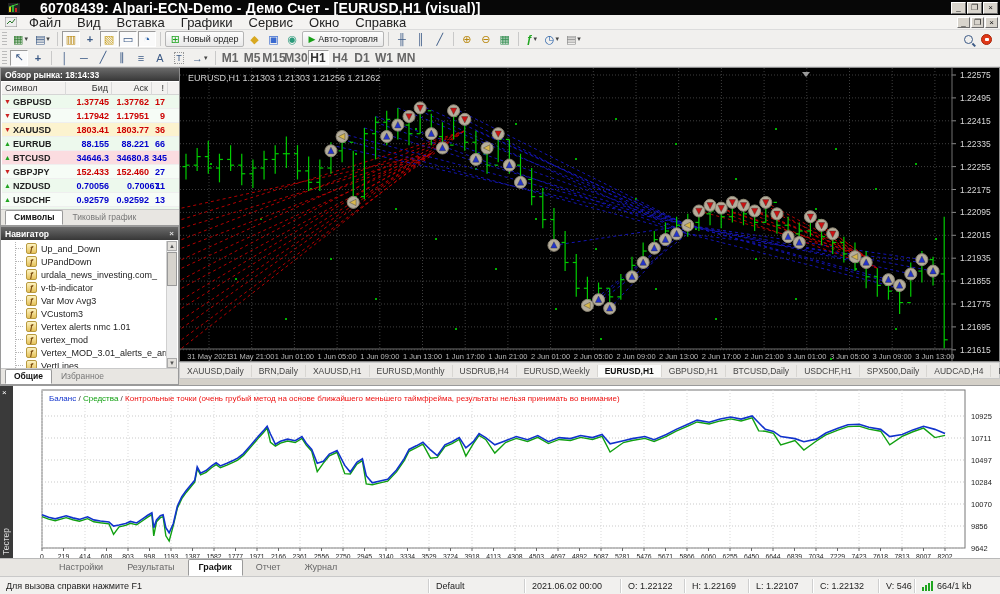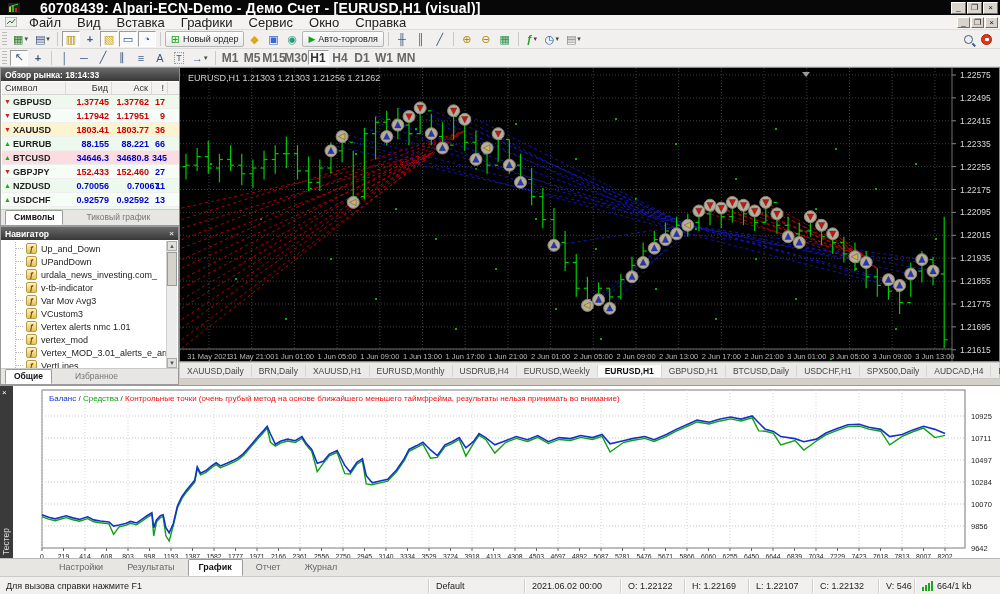--- a/index.html
+++ b/index.html
@@ -63,21 +63,21 @@
   .mw-arrow { font-size:7px; }
   .mw-num { text-align:right; padding-right:3px; font-weight:bold; }
   .sbar { position:absolute; right:1px; top:14px; bottom:16px; width:11px; background:#ececec;
     border-left:1px solid #d0d0d0; }
   .sbar .up,.sbar .dn { position:absolute; left:0; width:10px; height:10px; background:#e2e0dc;
     border:1px solid #aaa; font-size:6px; text-align:center; line-height:9px; color:#555; }
   .sbar .up { top:0; } .sbar .dn { bottom:0; }
   .sbar .thumb { position:absolute; left:0; top:11px; width:10px; height:26px; background:#d6d3cd;
     border:1px solid #999; }
   .panel-tabs { position:absolute; left:0; right:0; bottom:0; height:16px; background:#e8e6e2;
-    border-top:1px solid #c9c9c9; display:flex; align-items:flex-end; padding-left:4px; gap:14px; }
+    border-top:1px solid #c9c9c9; display:flex; align-items:flex-end; padding-left:4px; gap:0; }
   .ptab { padding:1px 8px 2px; font-size:8.5px; color:#777; border:1px solid transparent; }
   .ptab.active { background:#fff; border-color:#9a9a9a #9a9a9a #fff #9a9a9a; color:#111;
     font-weight:bold; border-radius:2px 2px 0 0; }
   #navigator { left:0; top:226px; width:179px; height:159px; }
   #nav-list { position:absolute; left:1px; right:12px; top:14px; bottom:16px; overflow:hidden;
     background:#fff; padding-top:1px; }
   .nav-item { height:13px; display:flex; align-items:center; gap:4px; padding-left:24px;
     position:relative; white-space:nowrap; }
   .nav-item:before { content:""; position:absolute; left:13px; top:0; bottom:0;
     border-left:1px dotted #b5b5b5; }

